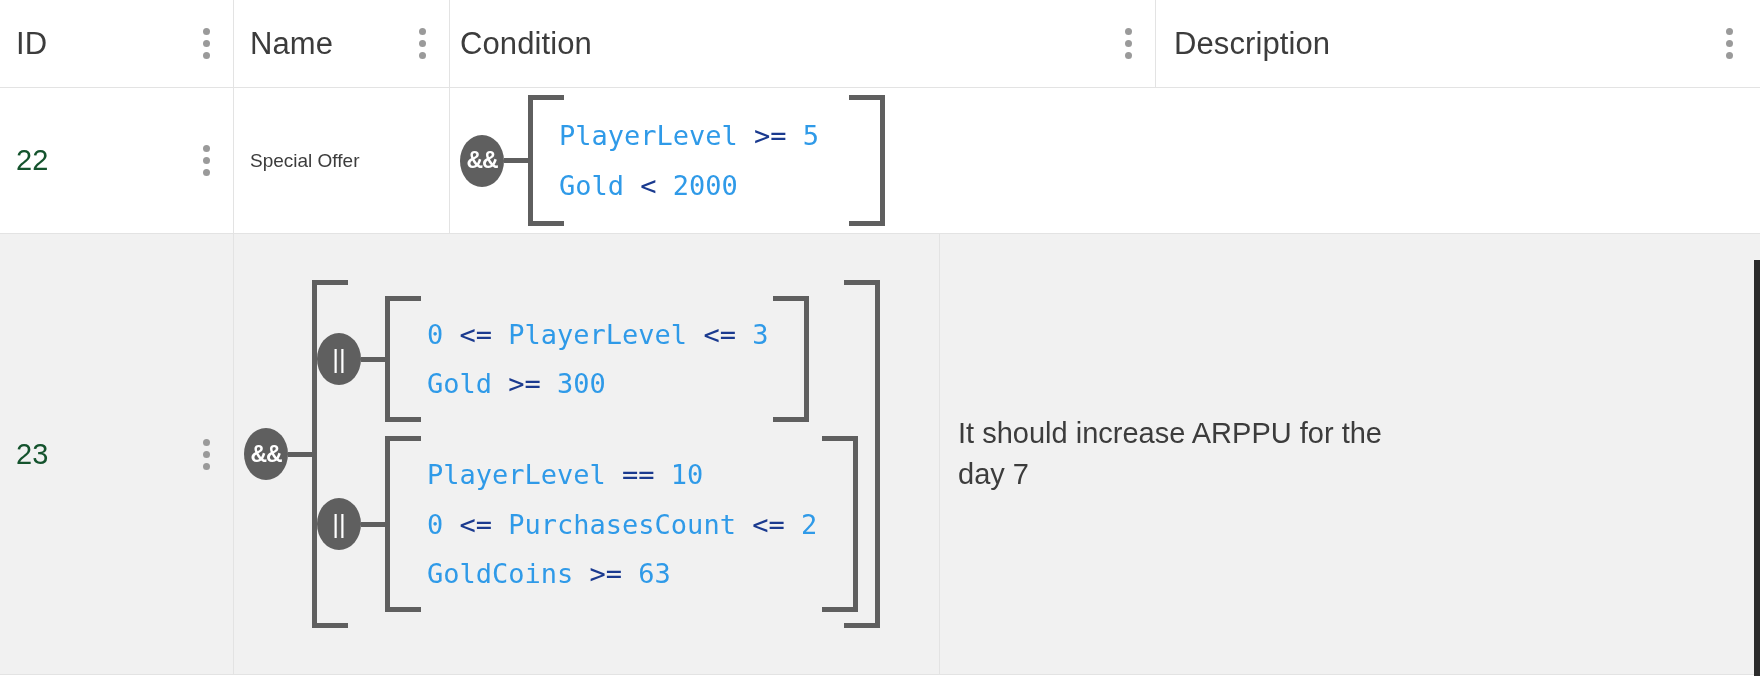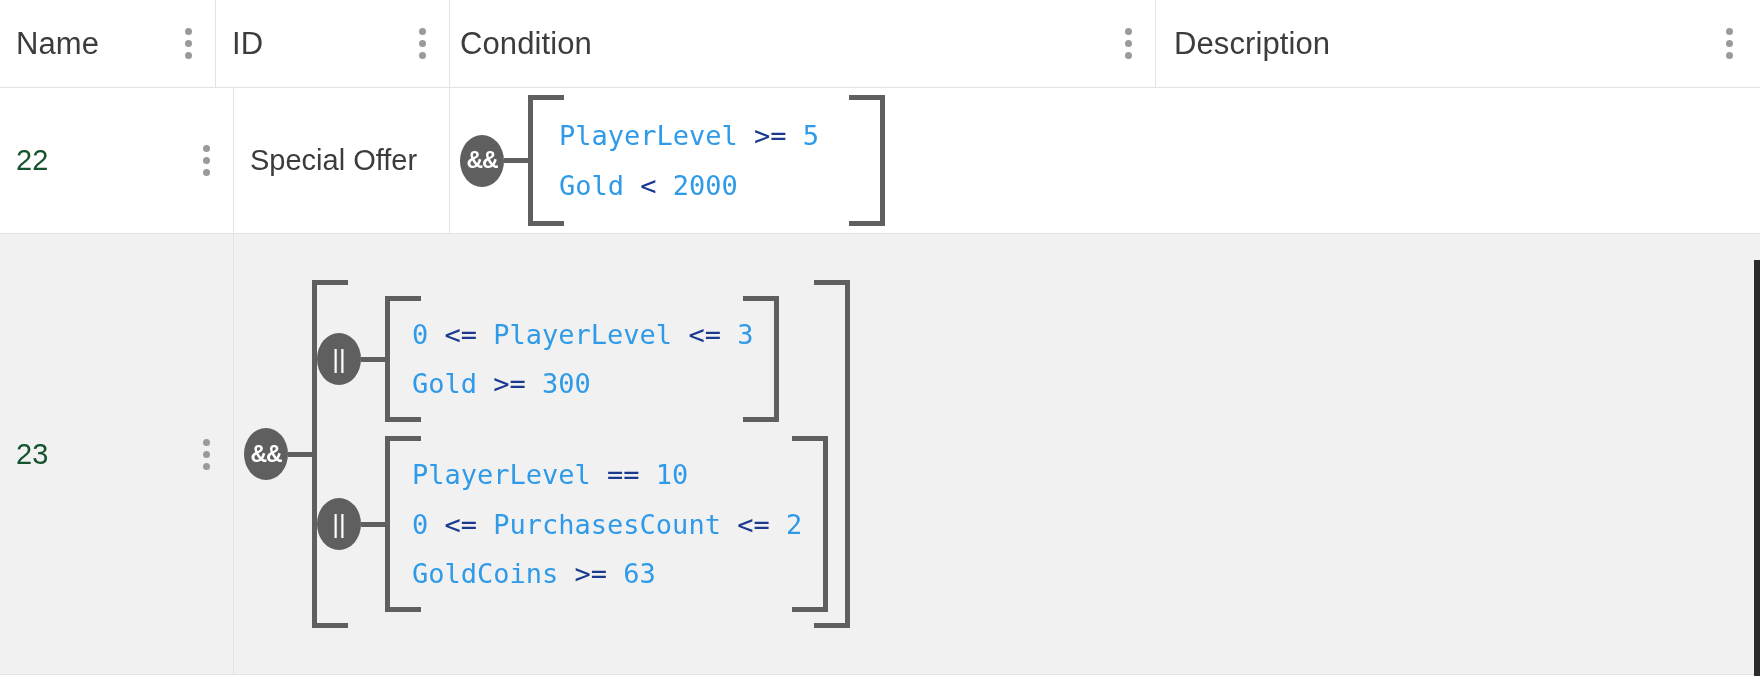--- a/index.html
+++ b/index.html
@@ -70,21 +70,21 @@
   .cell:last-child{border-right:none;}
   .c-id{width:234px;flex:0 0 234px;}
   .c-name{width:216px;flex:0 0 216px;}
   .c-cond{width:706px;flex:0 0 706px;padding-left:10px;}
   .c-desc{flex:1 1 auto;padding-left:18px;padding-right:18px;}
 
   .id-val{
     font-size:29px;color:#14532d;font-weight:400;
   }
   .name-val{
-    font-size:29px;color:#3c3c3c;font-weight:400;white-space:nowrap;
+    font-size:19px;color:#3c3c3c;font-weight:400;white-space:nowrap;
   }
   .desc-val{
     font-size:29px;color:#3c3c3c;line-height:1.42;
     max-width:430px;
   }
   
   .tree{
     display:flex;align-items:center;
     width:100%;
   }
@@ -112,21 +112,21 @@
   }
   .stem{
     flex:0 0 auto;
     width:24px;height:5px;background:#5f5f5f;
   }
   .bracket{
     position:relative;
     box-sizing:border-box;
     border-left:5px solid #5f5f5f;
     display:flex;flex-direction:column;justify-content:center;
-    padding:14px 0;
+    padding:14px 15px;
   }
   .bracket::before,.bracket::after{
     content:"";position:absolute;left:-5px;
     width:36px;height:5px;background:#5f5f5f;
   }
   .bracket::before{top:0;}
   .bracket::after{bottom:0;}
   
   .rbracket{
     position:relative;box-sizing:border-box;
@@ -200,30 +200,30 @@
     position:absolute;right:0;top:260px;width:6px;height:416px;
     background:#1a1a1a;opacity:.92;
   }
 </style>
 </head>
 <body>
 
 <div class="grid">
 
   <div class="head-row">
+    <div class="head-cell c-id">
+      <span class="head-label">ID</span>
+      <span class="kebab">
+          <i></i>
+          <i></i>
+          <i></i>
+        </span>
+    </div>
     <div class="head-cell c-name">
       <span class="head-label">Name</span>
-      <span class="kebab">
-          <i></i>
-          <i></i>
-          <i></i>
-        </span>
-    </div>
-    <div class="head-cell c-id">
-      <span class="head-label">ID</span>
       <span class="kebab">
           <i></i>
           <i></i>
           <i></i>
         </span>
     </div>
     <div class="head-cell c-cond">
       <span class="head-label">Condition</span>
       <span class="kebab">
           <i></i>
@@ -343,16 +343,19 @@
                 </div>
                 <div class="rbracket" style="width:20px;"></div>
               </div>
 
             </div>
           </div>
           <div class="outer-close" style="width:22px;"></div>
         </div>
       </div>
     </div>
+    <div class="cell c-desc">
+      <div class="desc-val">It should increase ARPPU for the day 7</div>
+    </div>
   </div>
 
   <div class="scroll-sliver"></div>
 </div>
 
 </body></html>

